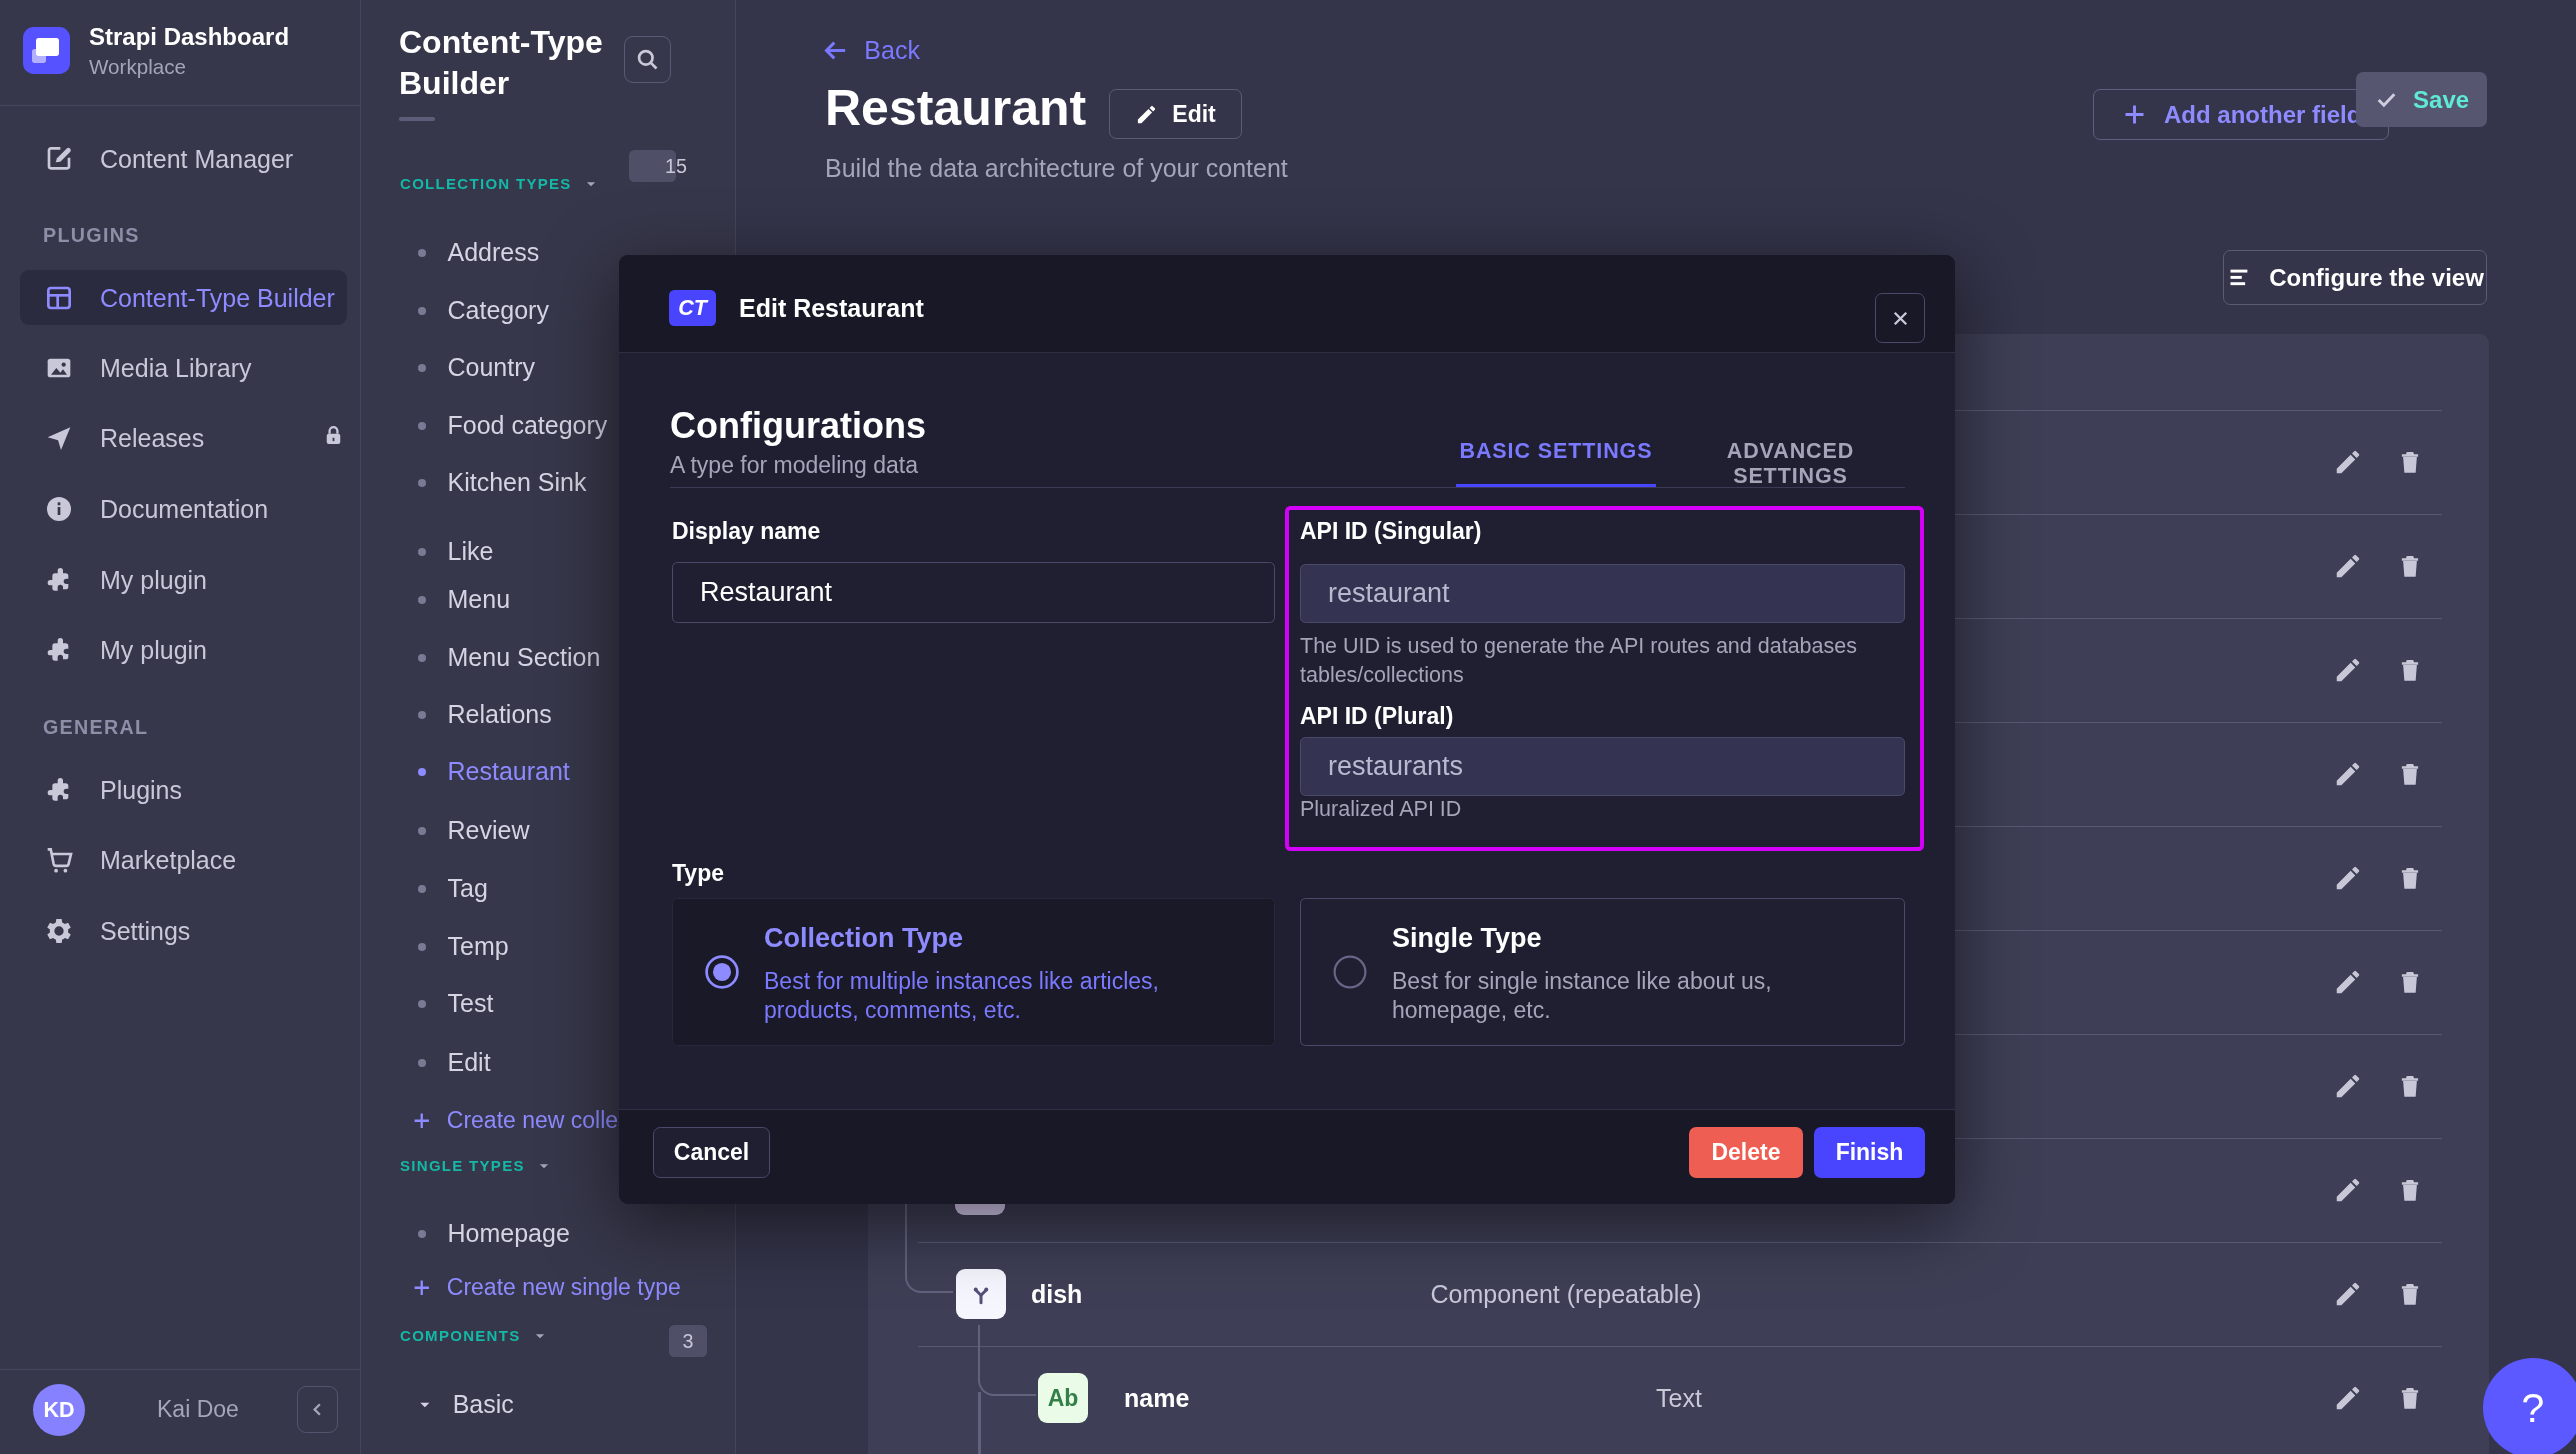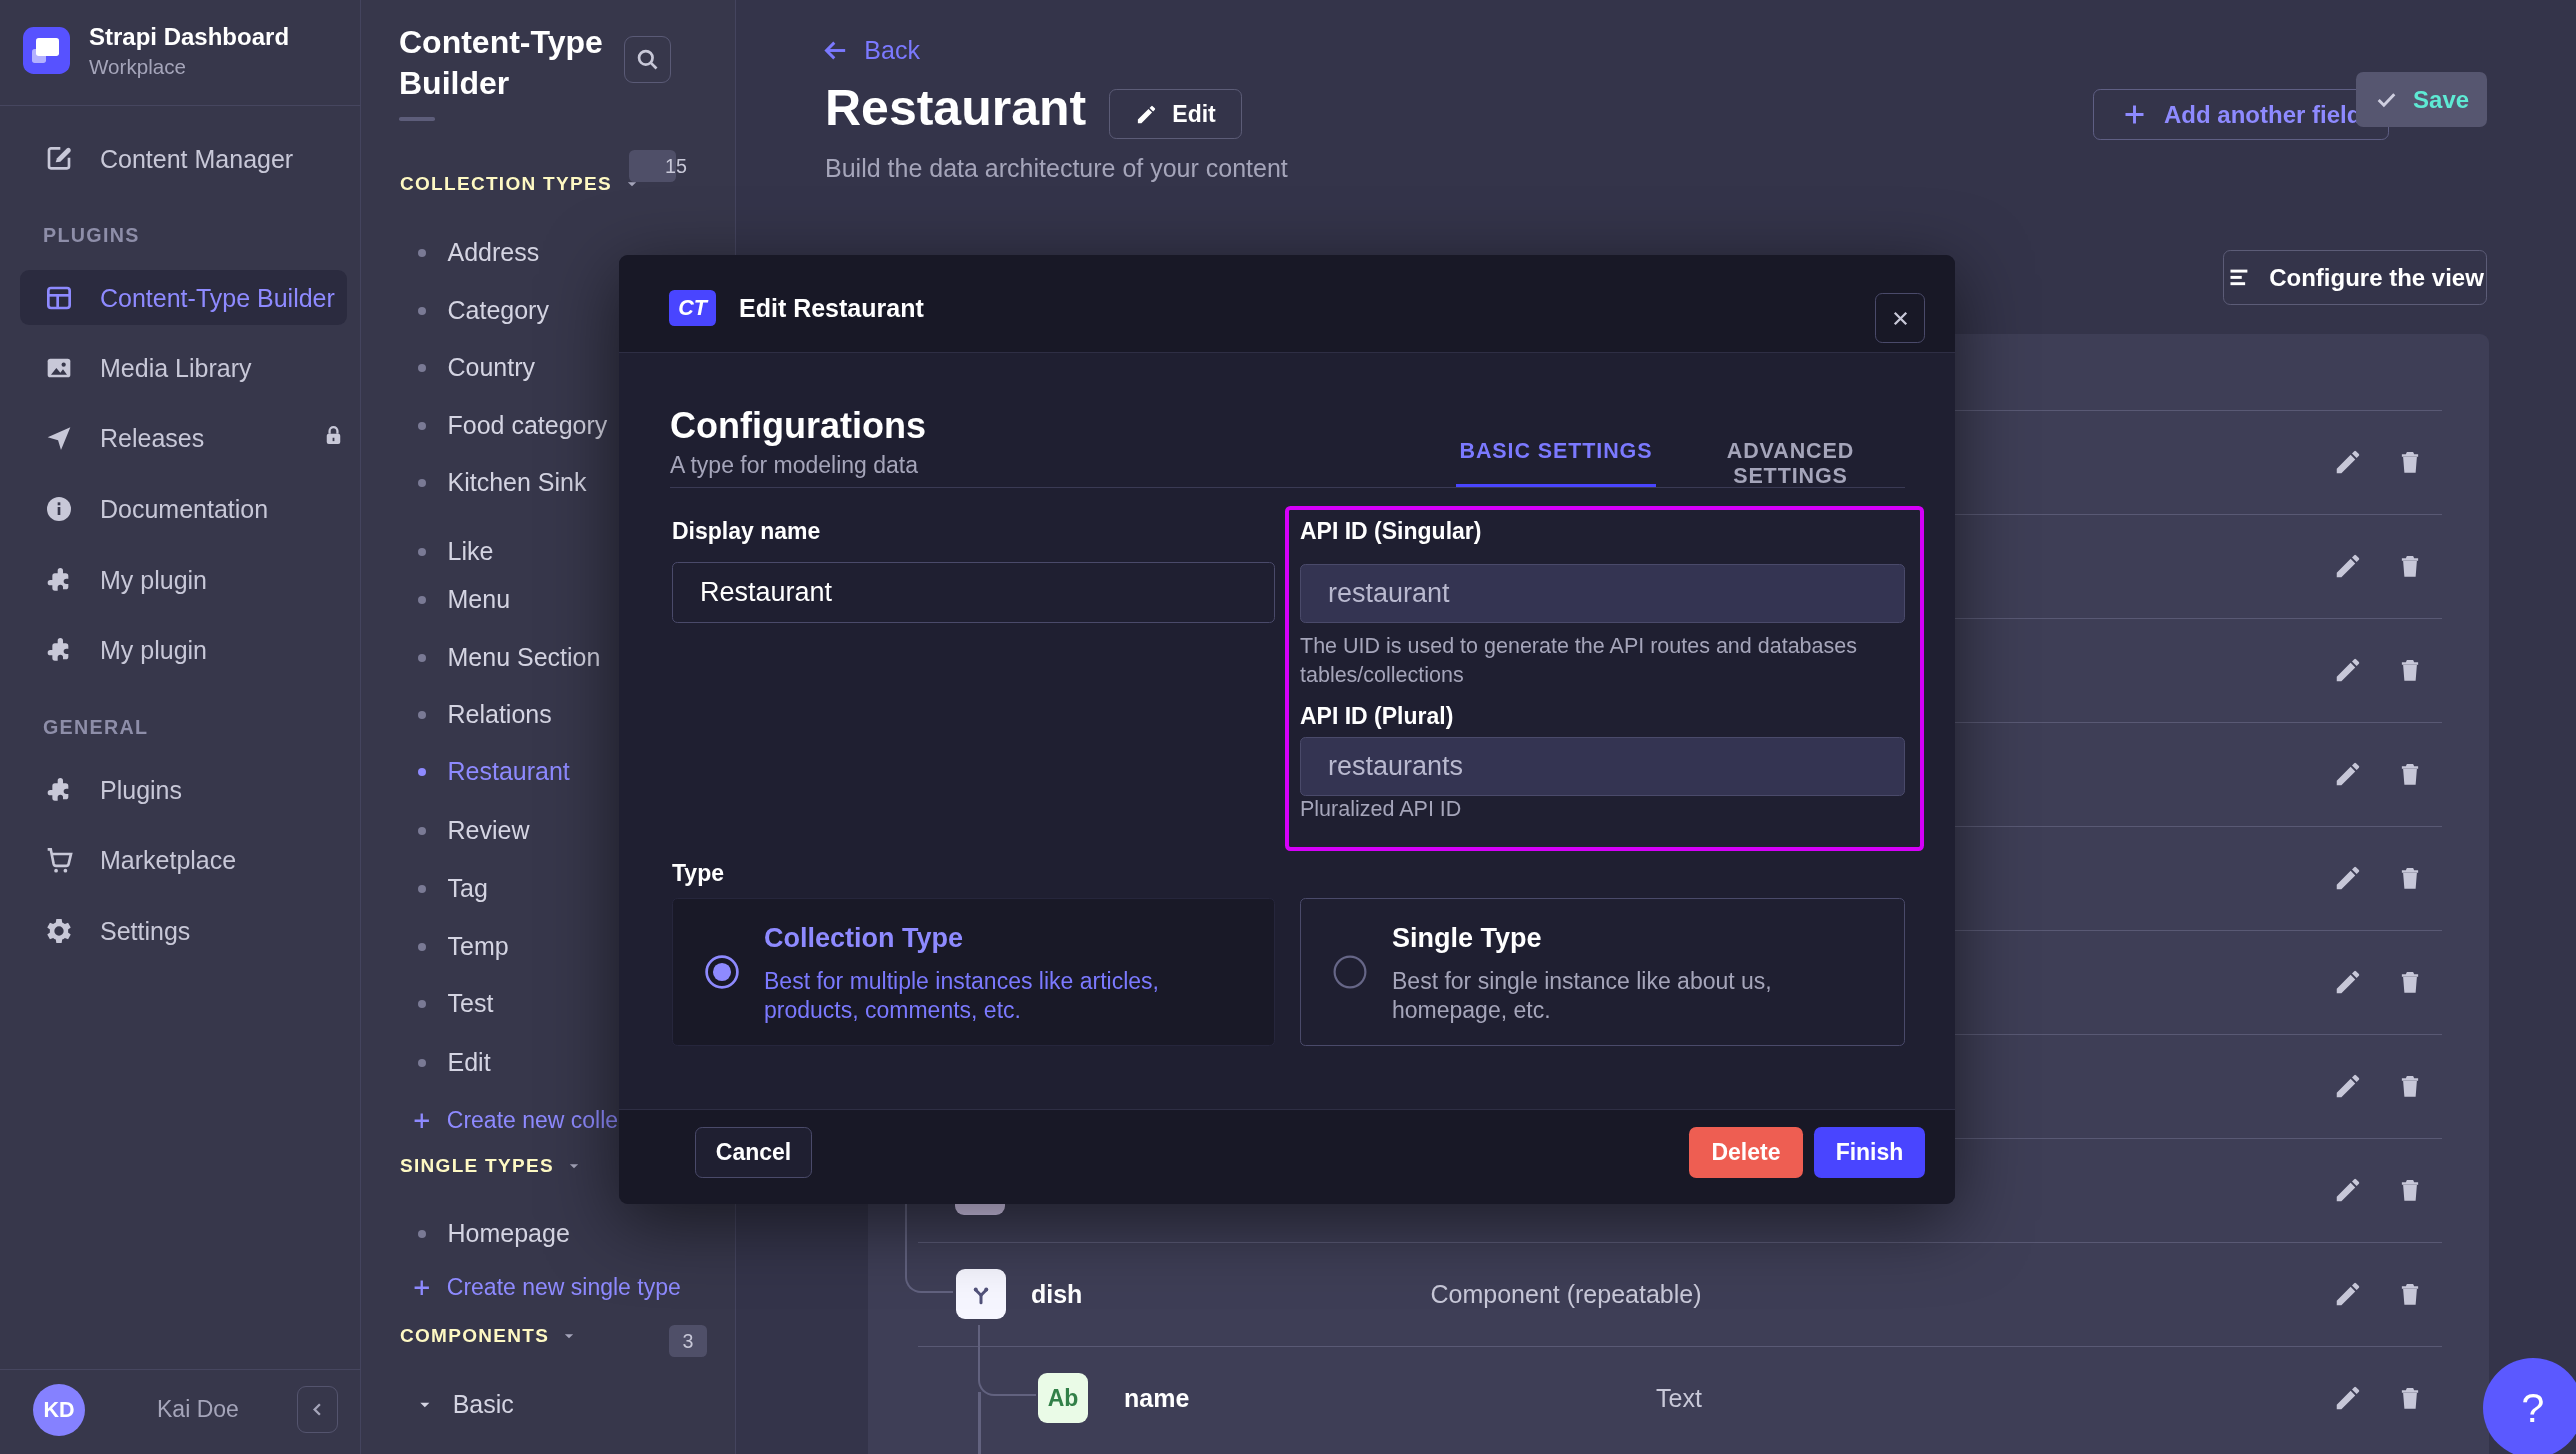--- a/index.html
+++ b/index.html
@@ -28,22 +28,22 @@
   .user-name { left:157px; top:1396px; font-size:23px; color:#a5a5ba; }
   .collapse-btn { left:297px; top:1386px; width:41px; height:47px; border:0.9px solid #54546e; border-radius:9px;
                   display:flex; align-items:center; justify-content:center; }
 
   
   #ctbnav { left:361px; top:0; width:375px; height:1454px; background:#37374b; border-right:0.9px solid #44445e; }
   .ctb-title { left:38px; top:21.5px; width:250px; font-size:32px; line-height:41px; font-weight:bold; color:#ffffff; }
   .search-btn { left:263px; top:36px; width:47px; height:47px; border:0.9px solid #5a5a76; border-radius:9px;
                 display:flex; align-items:center; justify-content:center; }
   .mini-underline { left:38px; top:117px; width:36px; height:3.6px; background:#5d5d7a; border-radius:1.8px; }
-  .list-header { left:39px; height:27px; display:flex; align-items:center; gap:10.7px; font-size:19px; font-weight:bold;
-                 letter-spacing:1.3px; color:#fef9c3; }
+  .list-header { left:39px; height:27px; display:flex; align-items:center; gap:10.7px; font-size:15px; font-weight:bold;
+                 letter-spacing:1.3px; color:#14b8a6; }
   .count-badge { border-radius:5.4px; background:#4f4f68; color:#c8c8d8; font-size:19.7px;
                  display:flex; align-items:center; justify-content:center; }
   .ct-item { left:0; width:375px; height:39px; display:flex; align-items:center; padding-left:57px; gap:21.5px;
              font-size:25px; color:#d4d4e2; }
   .ct-item .dot { width:8px; height:8px; border-radius:50%; background:#7a7a95; flex:0 0 8px; }
   .ct-item.active { color:#8e8aff; }
   .ct-item.active .dot { background:#8e8aff; }
   .create-link { left:0; width:375px; height:39px; display:flex; align-items:center; gap:14.3px; padding-left:50px;
                  font-size:23px; color:#8e8aff; white-space:nowrap; }
   .comp-item { left:0; width:375px; height:39px; display:flex; align-items:center; gap:18px; padding-left:54px;
@@ -104,21 +104,21 @@
   .tc-body { padding-top:5.4px; }
   .tc-title { font-size:27px; font-weight:600; }
   .type-card.collection .tc-title { color:#8e8aff; }
   .type-card.single .tc-title { color:#ffffff; }
   .tc-desc { margin-top:12.5px; font-size:23px; line-height:29.5px; }
   .type-card.collection .tc-desc { color:#7b79ff; width:483px; }
   .type-card.single .tc-desc { color:#a5a5ba; width:501px; }
   .m-footer { position:absolute; left:0; bottom:0; width:1336px; height:95px; background:#181826; border-top:0.9px solid #2e2e44; }
   .btn { position:absolute; top:17px; height:51px; border-radius:7.2px; display:flex; align-items:center; justify-content:center;
          font-size:23px; font-weight:bold; color:#ffffff; }
-  .btn.cancel { left:34px; width:117px; background:#1f1f31; border:0.9px solid #4a4a6a;margin-left:42px; }
+  .btn.cancel { left:34px; width:117px; background:#1f1f31; border:0.9px solid #4a4a6a; }
   .btn.delete { right:152px; width:114px; background:#ee5e52; }
   .btn.finish { right:30px; width:111px; background:#4945ff; }
 
   .help-fab { left:2483px; top:1358px; width:100px; height:100px; border-radius:50%; background:#5b59ff; color:#fff;
               display:flex; align-items:center; justify-content:center; font-size:41px; z-index:60; }
 </style>
 </head>
 <body>
 
 <div id="app">

